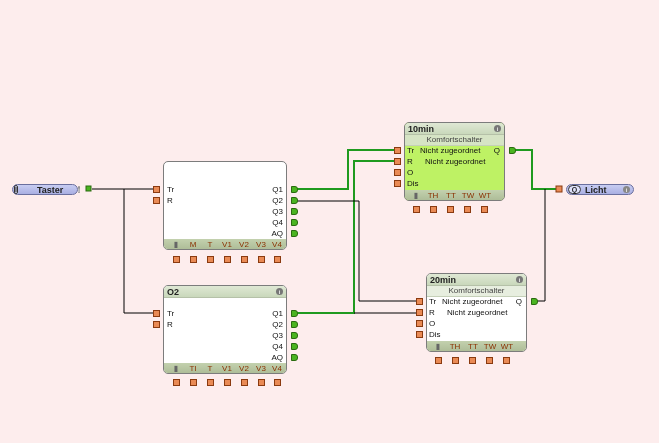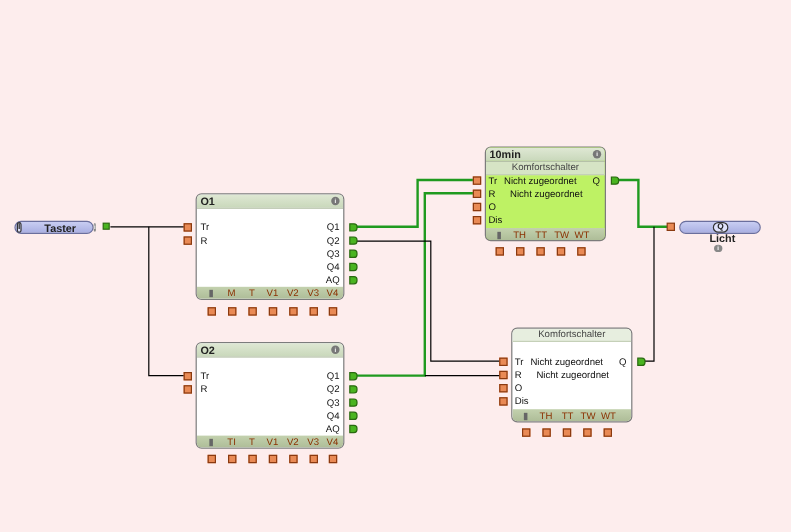--- a/index.html
+++ b/index.html
@@ -47,31 +47,27 @@
     <rect x="86" y="186" width="5" height="5" fill="#4ab420" stroke="#2a6a10"></rect>
     <rect x="556" y="186" width="6" height="6" fill="#e98a55" stroke="#8a3a10"></rect>
   </svg>
 
   <div class="io" style="left:12px; top:184px; width:66px;gap:15px;">
     <span class="kind">I</span>
     <span class="lbl">Taster</span>
     <span class="info">i</span>
   </div>
 
-  <div class="io" style="left:566px; top:184px; width:68px;flex-direction:column;">
+  <div class="io" style="left:566px; top:184px; width:68px;">
     <span class="kind">Q</span>
     <span class="lbl">Licht</span>
     <span class="info">i</span>
   </div>
 
   <div class="block" style="left:163px; top:161px; width:124px; height:89px;">
-    <div class="title">
-        <span>O1</span>
-        <span class="info">i</span>
-      </div>
     <span class="pinlbl" style="left:3px; top:23px;">Tr</span>
     <span class="pinlbl" style="left:3px; top:34px;">R</span>
     <span class="pinlbl" style="right:3px; top:23px;">Q1</span>
     <span class="pinlbl" style="right:3px; top:34px;">Q2</span>
     <span class="pinlbl" style="right:3px; top:45px;">Q3</span>
     <span class="pinlbl" style="right:3px; top:56px;">Q4</span>
     <span class="pinlbl" style="right:3px; top:67px;">AQ</span>
     <div class="footer">
       <span style="left:12px;color:#666">▮</span>
       <span style="left:29px">M</span>
@@ -160,20 +156,24 @@
   <div class="pin-in" style="left:394px; top:169px;"></div>
   <div class="pin-in" style="left:394px; top:180px;"></div>
   <div class="pin-out" style="left:509px; top:147px;"></div>
   <div class="pin-bot" style="left:413px; top:206px;"></div>
   <div class="pin-bot" style="left:430px; top:206px;"></div>
   <div class="pin-bot" style="left:447px; top:206px;"></div>
   <div class="pin-bot" style="left:464px; top:206px;"></div>
   <div class="pin-bot" style="left:481px; top:206px;"></div>
 
   <div class="block" style="left:426px; top:273px; width:101px; height:79px;">
+    <div class="title">
+        <span>20min</span>
+        <span class="info">i</span>
+      </div>
     <div class="type">Komfortschalter</div>
     <span class="pinlbl" style="left:2px; top:23px;">Tr</span>
     <span class="pinlbl" style="left:15px; top:23px;">Nicht zugeordnet</span>
     <span class="pinlbl" style="right:4px; top:23px;">Q</span>
     <span class="pinlbl" style="left:2px; top:34px;">R</span>
     <span class="pinlbl" style="left:20px; top:34px;">Nicht zugeordnet</span>
     <span class="pinlbl" style="left:2px; top:45px;">O</span>
     <span class="pinlbl" style="left:2px; top:56px;">Dis</span>
     <div class="footer">
       <span style="left:11px;color:#666">▮</span>

